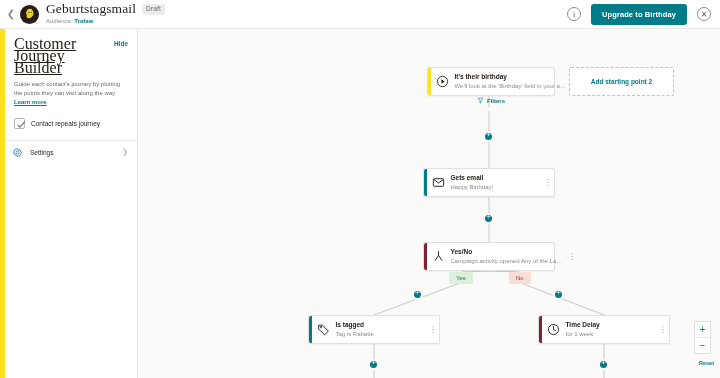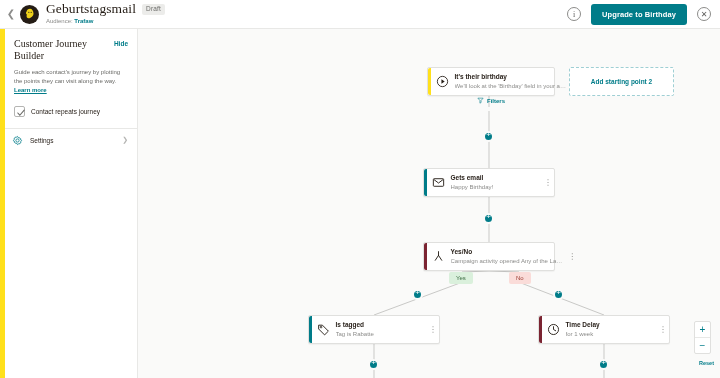--- a/index.html
+++ b/index.html
@@ -67,21 +67,21 @@
   }
 
   
   .leftpanel {
     position: absolute; left: 5px; top: 29px; width: 133px; height: 349px;
     background: #fff; border-right: 1px solid #e8e8e6; padding: 9px 9px 0 9px;
   }
   .lp-head { display: flex; align-items: flex-start; justify-content: space-between; }
   .lp-title {
     font-family: "Liberation Serif", serif;
-    font-size: 10px; color: #241c15; line-height: 12px;
+    font-size: 16px; color: #241c15; line-height: 12px; text-decoration: underline;
   }
   .lp-hide {
     font-size: 6.5px; color: #007c89; font-weight: bold;
     cursor: pointer; padding-top: 2px;
   }
   .lp-desc {
     margin-top: 6px; font-size: 6px; color: #6b6b68; line-height: 9px;
   }
   .lp-desc a { color: #007c89; font-weight: bold; text-decoration: underline; }
   .lp-check-row {

